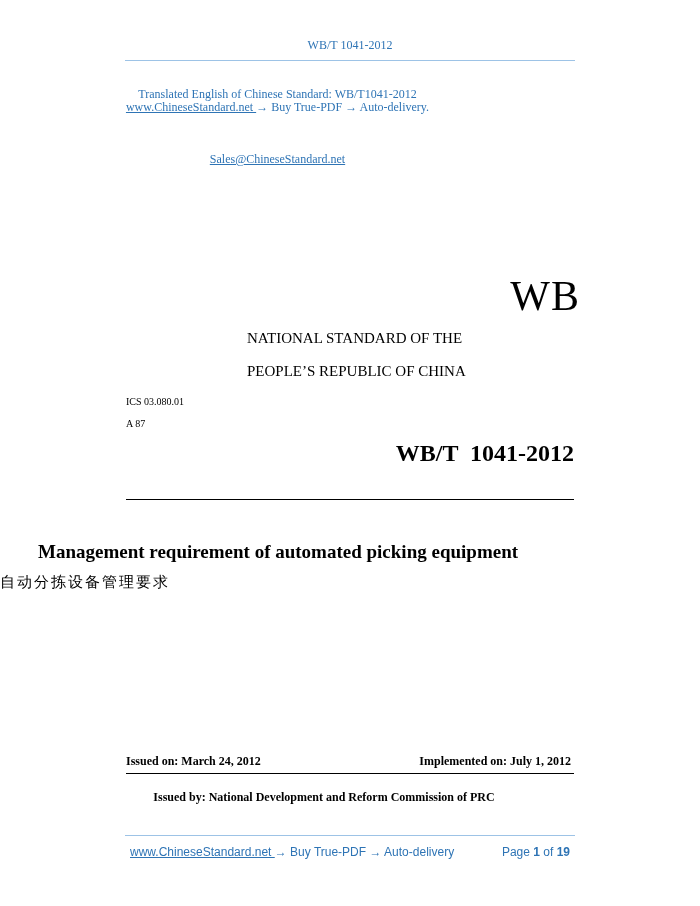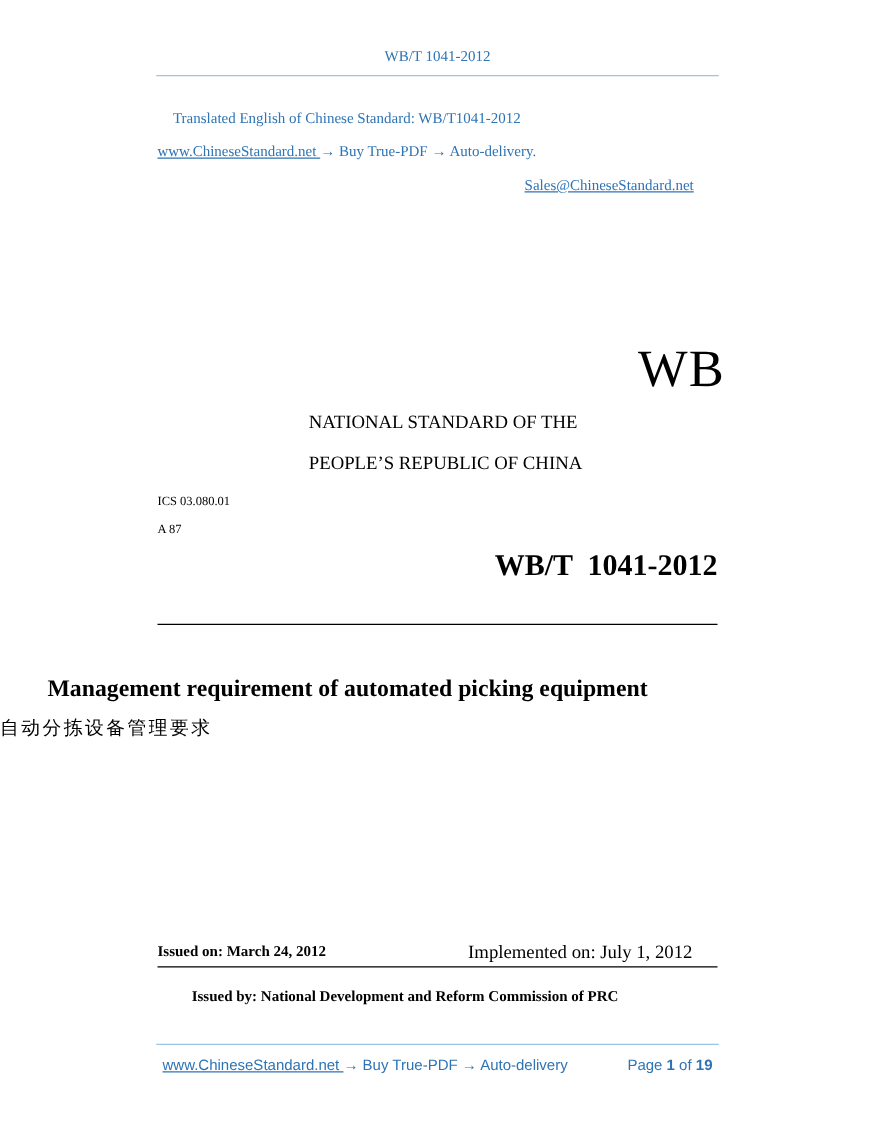--- a/index.html
+++ b/index.html
@@ -11,40 +11,40 @@
   .tr-line { left: 0; width: 555px; text-align: center; font-size: 12px; }
   .tr-line a { color: #2e74b5; text-decoration: underline; }
   .wb-big { top: 272px; right: 120px; font-size: 42px; font-weight: normal; letter-spacing: 1px; }
   .ns { left: 247px; font-size: 15px; }
   .small { left: 126px; font-size: 10px; }
   .code { top: 440px; right: 126px; font-size: 24px; font-weight: bold; word-spacing: 6px; }
   .rule-black { left: 126px; width: 448px; border-top: 1.5px solid #000; height: 0; }
   .title-en { top: 541px; left: 0; width: 556px; text-align: center; font-size: 19px; font-weight: bold; }
   .title-zh { top: 573px; left: 0; width: 700px; text-align: left; font-size: 15px; letter-spacing: 2px; font-family: "DejaVu Sans", sans-serif; }
   .issued { top: 754px; left: 126px; font-size: 12px; font-weight: bold; }
-  .impl { top: 754px; right: 146px; font-size: 15px; font-weight: normal; }
+  .impl { top: 754px; right: 129px; font-size: 12px; font-weight: bold; }
   .issued-by { top: 790px; left: 0; width: 648px; text-align: center; font-size: 12px; font-weight: bold; }
   .ftr-rule { top: 835px; left: 125px; width: 450px; height: 0; border-top: 1px solid #9dc3e6; }
   .ftr { top: 845px; font-family: "Liberation Sans", sans-serif; font-size: 12px; color: #2e74b5; }
   .ftr-left { left: 130px; }
   .ftr-left a { color: #2e74b5; text-decoration: underline; }
   .ftr-right { right: 130px; }
   .ftr-right b { font-weight: bold; }
 </style>
 </head>
 <body>
 
 <div class="abs hdr-title blue">WB/T 1041-2012</div>
 <div class="abs hdr-rule"></div>
 
 <div class="abs tr-line blue" style="top:87px;">Translated English of Chinese Standard: WB/T1041-2012</div>
-<div class="abs tr-line blue" style="top:114px;">
+<div class="abs tr-line blue" style="top:100px;">
   <a>www.ChineseStandard.net </a><span>→ Buy True-PDF → Auto-delivery.</span>
 </div>
-<div class="abs tr-line blue" style="top:141px;text-align:right;">
+<div class="abs tr-line blue" style="top:152px;">
   <a>Sales@ChineseStandard.net</a>
 </div>
 
 <div class="abs wb-big">WB</div>
 <div class="abs ns" style="top:330px;">NATIONAL STANDARD OF THE</div>
 <div class="abs ns" style="top:363px;">PEOPLE’S REPUBLIC OF CHINA</div>
 
 <div class="abs small" style="top:396px;">ICS 03.080.01</div>
 <div class="abs small" style="top:418px;">A 87</div>
 

